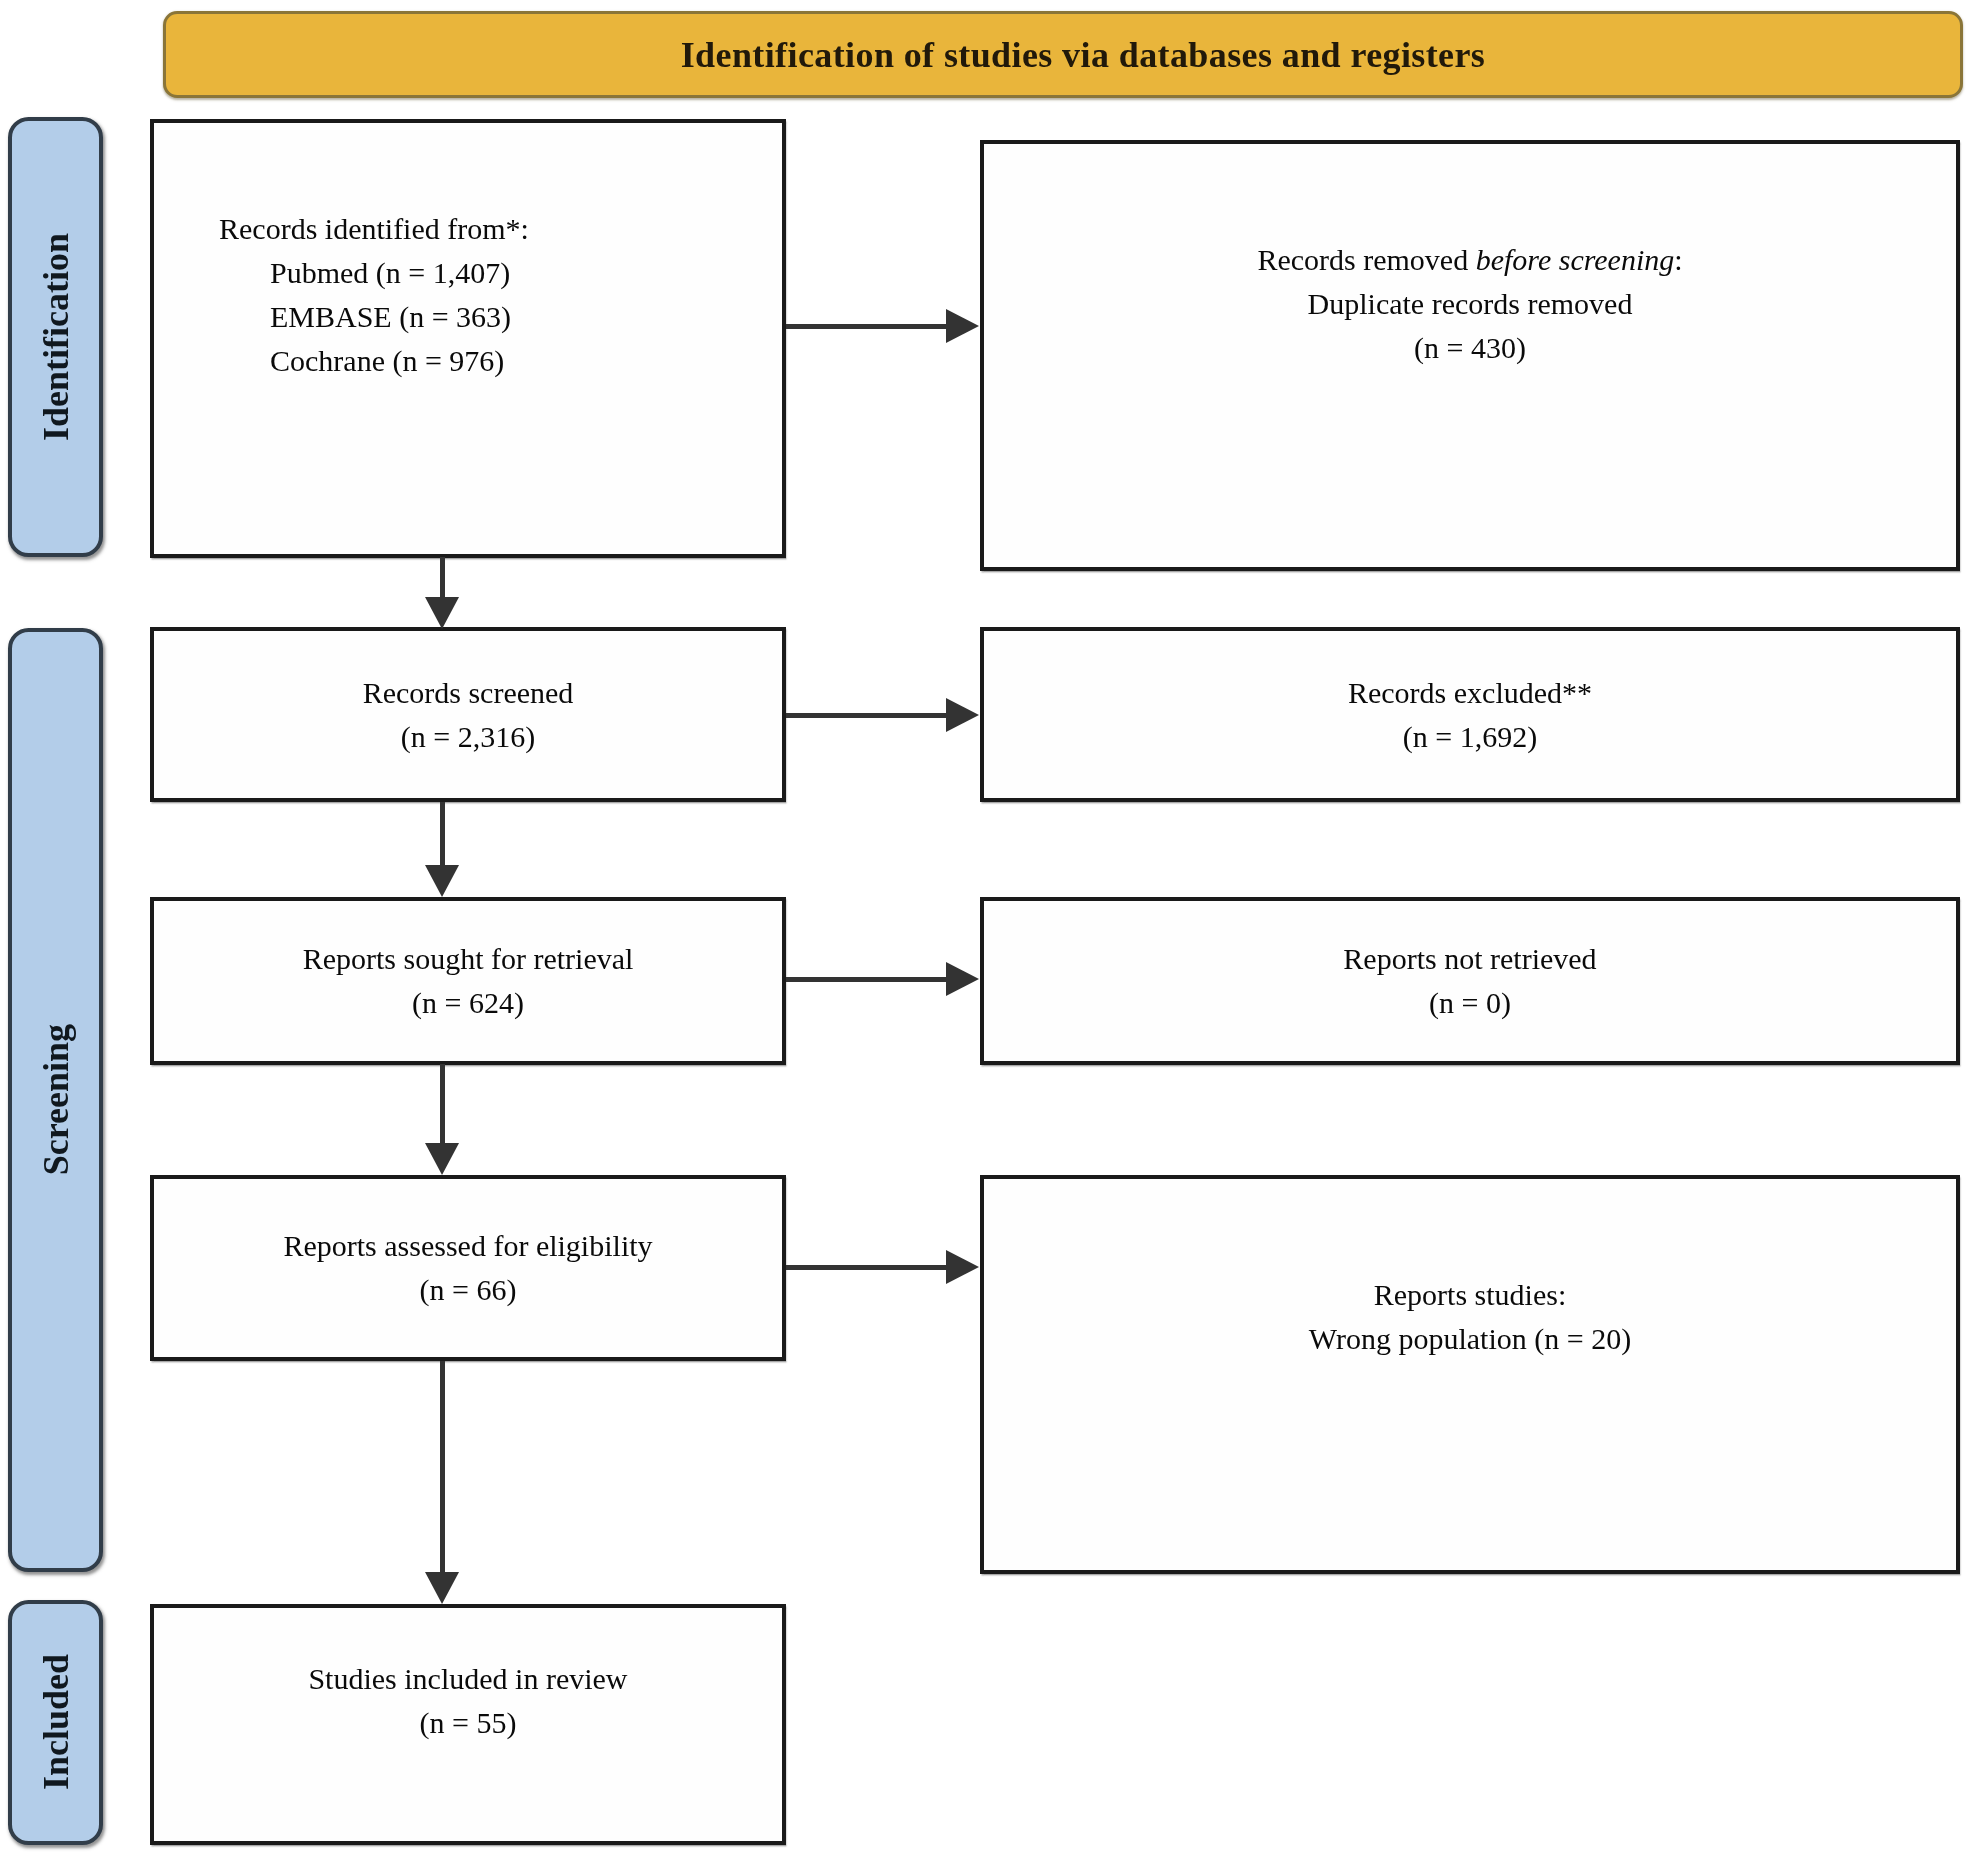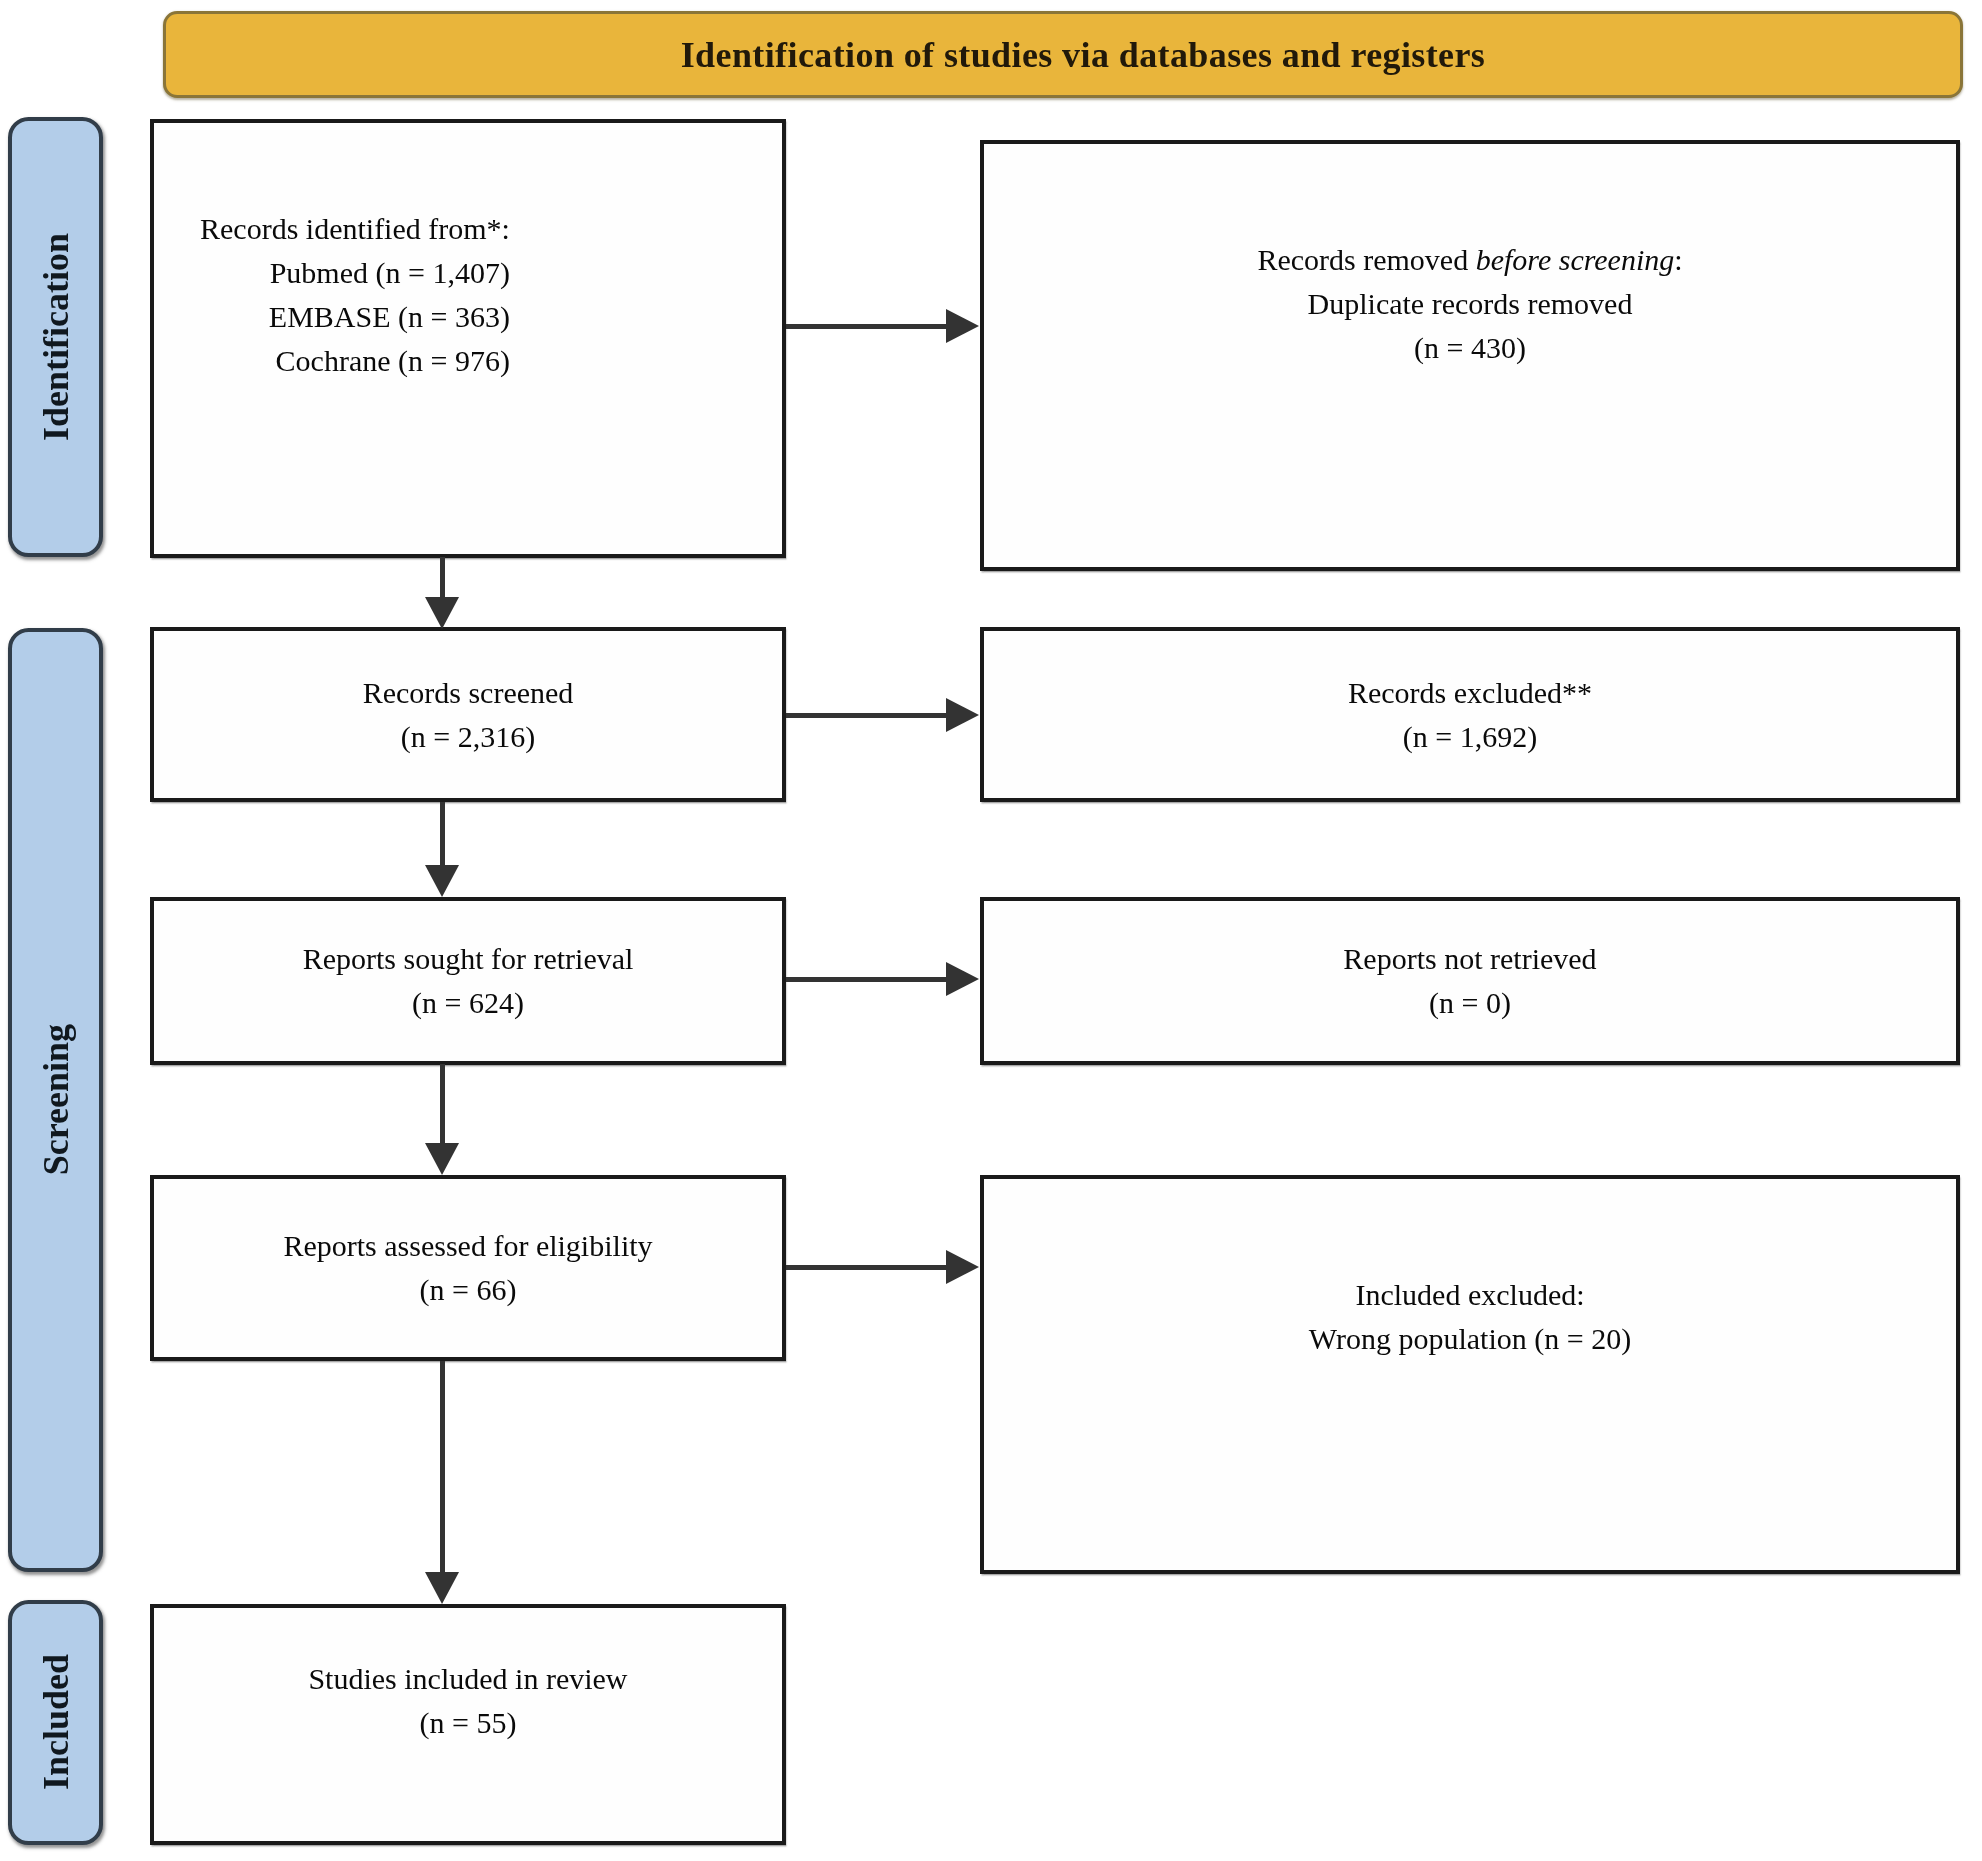--- a/index.html
+++ b/index.html
@@ -39,21 +39,21 @@
   
   .box{
     position:absolute; background:var(--box-fill); border:4px solid var(--box-border);
     box-sizing:border-box; display:flex; align-items:center; justify-content:center;
     box-shadow:0.8px 1.6px 1.6px rgba(60,60,60,.45);
   }
   .box .txt{font-size:30px; line-height:44px; text-align:center;}
   .col-l{left:150px; width:636px;}
   .col-r{left:980px; width:980px;}
   #box-identified{top:119px; height:439px; justify-content:flex-start;}
-  #box-identified .txt{text-align:right; padding-left:46px; margin-bottom:87px;}
+  #box-identified .txt{text-align:left; padding-left:65px; margin-bottom:87px;}
   #box-identified .indent{padding-left:51px;}
   #box-removed{top:140px; height:431px;}
   #box-removed .txt{margin-bottom:103px;}
   #box-screened{top:627px; height:175px;}
   #box-records-excluded{top:627px; height:175px;}
   #box-sought{top:897px; height:168px;}
   #box-not-retrieved{top:897px; height:168px;}
   #box-assessed{top:1175px; height:186px;}
   #box-reports-excluded{top:1175px; height:399px;}
   #box-reports-excluded .txt{margin-bottom:115px;}
@@ -143,21 +143,21 @@
 
   <div class="box col-r" id="box-not-retrieved">
     <div class="txt">
       <div>Reports not retrieved</div>
       <div>(n = 0)</div>
     </div>
   </div>
 
   <div class="box col-r" id="box-reports-excluded">
     <div class="txt">
-      <div>Included excluded:</div>
+      <div>Reports studies:</div>
       <div>Wrong population (n = 20)</div>
     </div>
   </div>
 
   <div>
     <div class="hline" style="left:786px; top:324px; width:163px;"></div>
     <div class="head-right" style="left:946px; top:309px;"></div>
   </div>
   <div>
     <div class="hline" style="left:786px; top:713px; width:163px;"></div>

